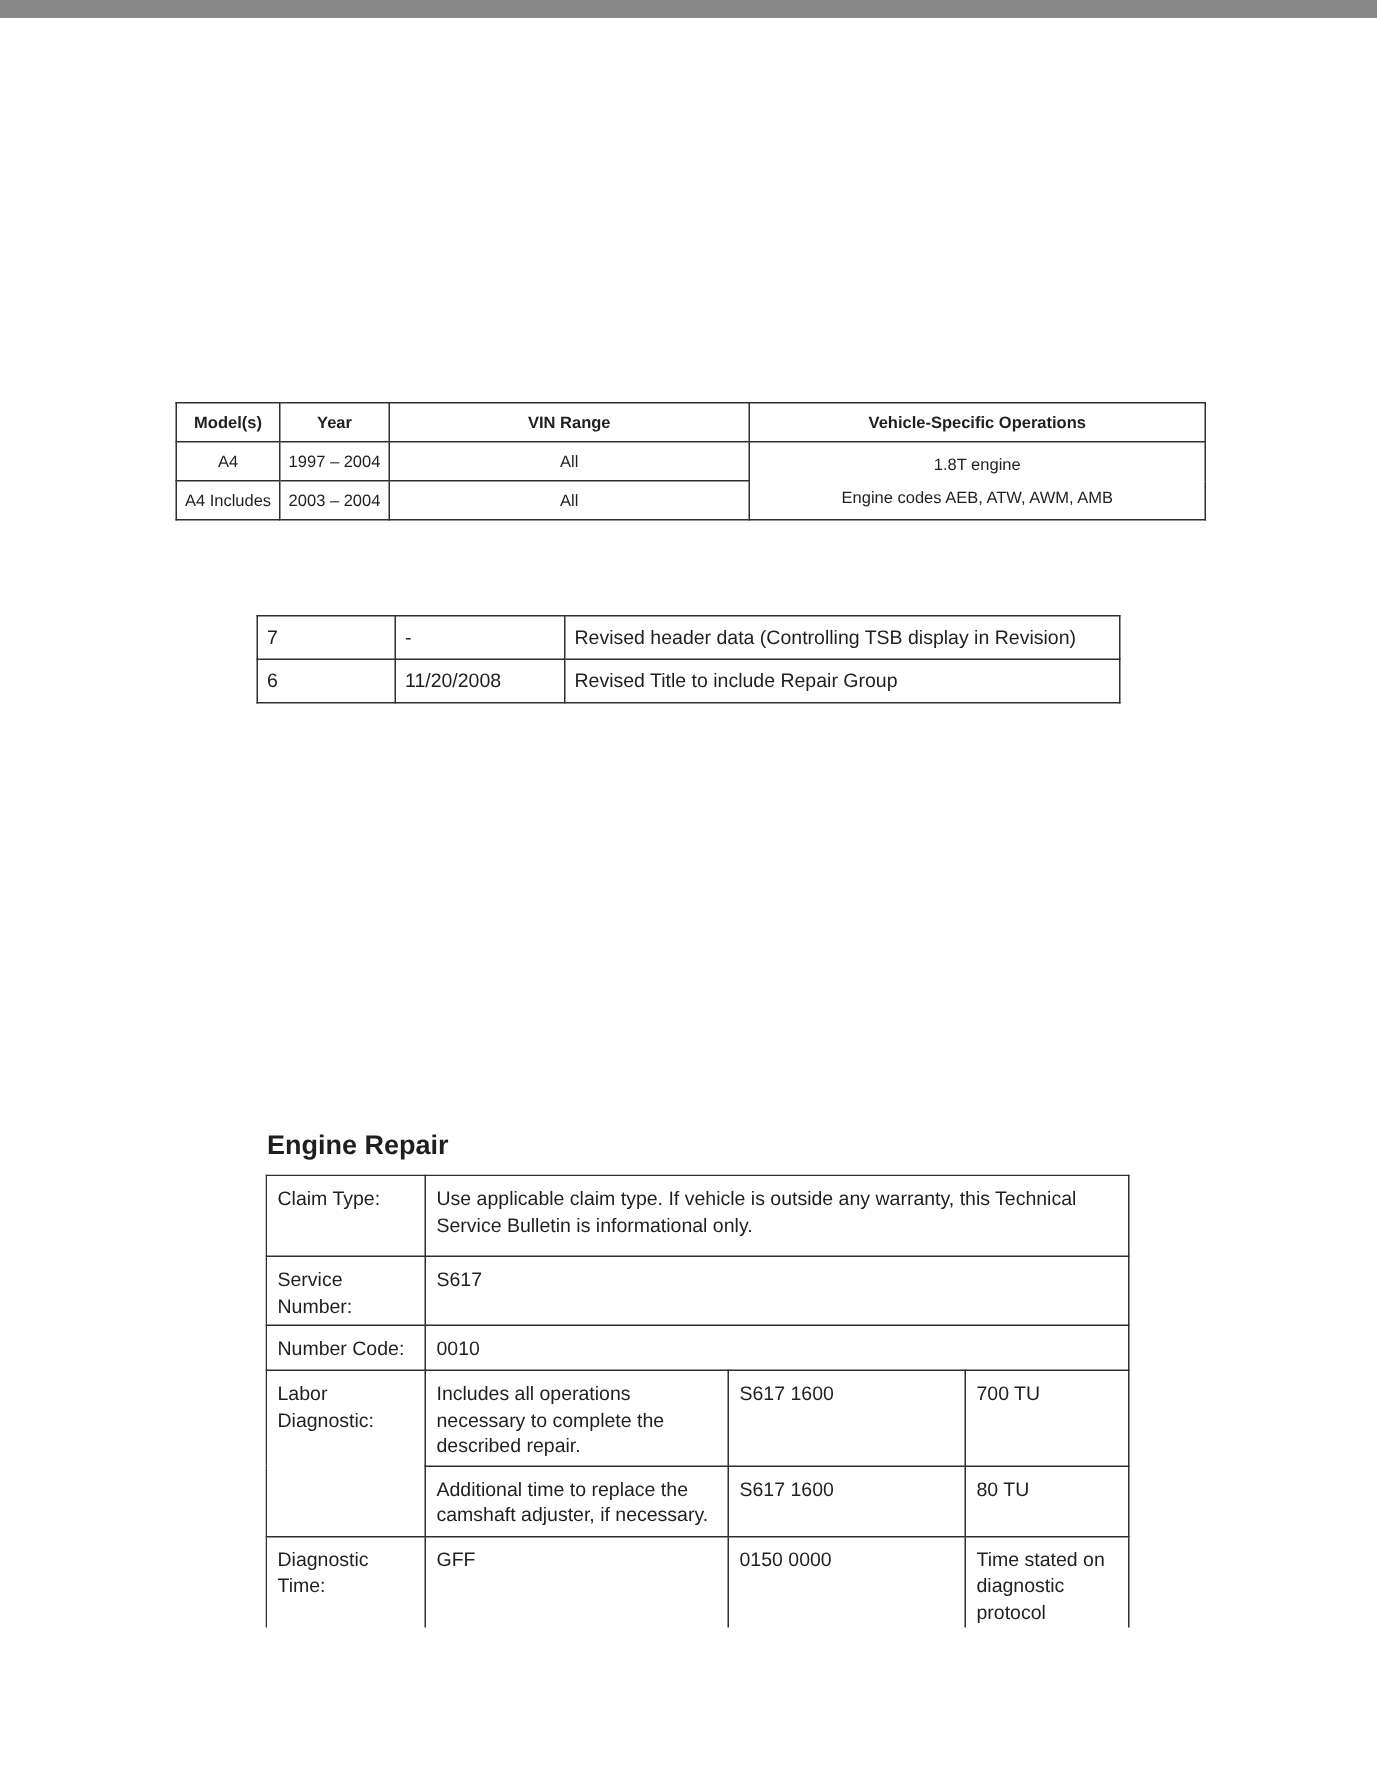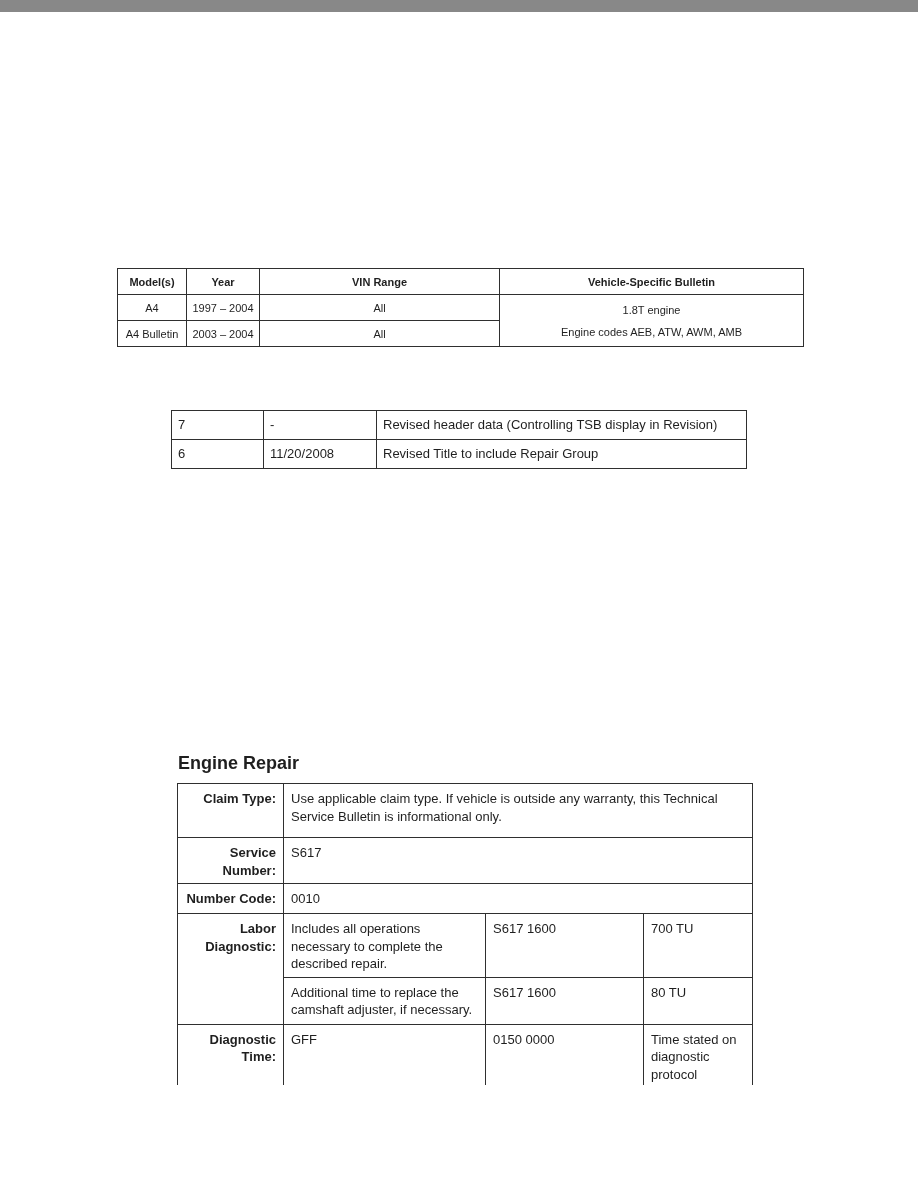--- a/index.html
+++ b/index.html
@@ -77,21 +77,21 @@
   .warranty-table {
     width: 575px;
     font-size: 13px;
     line-height: 17.5px;
   }
   .warranty-table th, .warranty-table td {
     text-align: left;
     vertical-align: top;
     padding: 6px 7px 4px 7px;
   }
-  .warranty-table th { font-weight: bold; text-align: right; }
+  .warranty-table th { font-weight: normal; }
   .row-claim    { height: 54px; }
   .row-service  { height: 46px; }
   .row-damage   { height: 30px; }
   .row-labor-1  { height: 61px; }
   .row-labor-2  { height: 47px; }
   .row-diag     { height: 92px; }
 </style>
 </head>
 <body>
 
@@ -102,33 +102,33 @@
       <col style="width:69px">
         <col style="width:73px">
         <col style="width:240px">
         <col style="width:304px">
     </colgroup>
     <tbody>
         <tr>
       <th>Model(s)</th>
       <th>Year</th>
       <th>VIN Range</th>
-      <th>Vehicle-Specific Bulletin</th>
+      <th>Vehicle-Specific Operations</th>
     </tr>
     <tr>
       <td>A4</td>
       <td>1997 – 2004</td>
       <td>All</td>
       <td class="equip-cell" rowspan="2">
         <div>1.8T engine</div>
         <div>Engine codes AEB, ATW, AWM, AMB</div>
       </td>
     </tr>
     <tr>
-      <td>A4 Bulletin</td>
+      <td>A4 Includes</td>
       <td>2003 – 2004</td>
       <td>All</td>
     </tr>
   </tbody>
     </table>
 
   <table class="revision-table">
     <colgroup>
       <col style="width:92px">
         <col style="width:113px">

